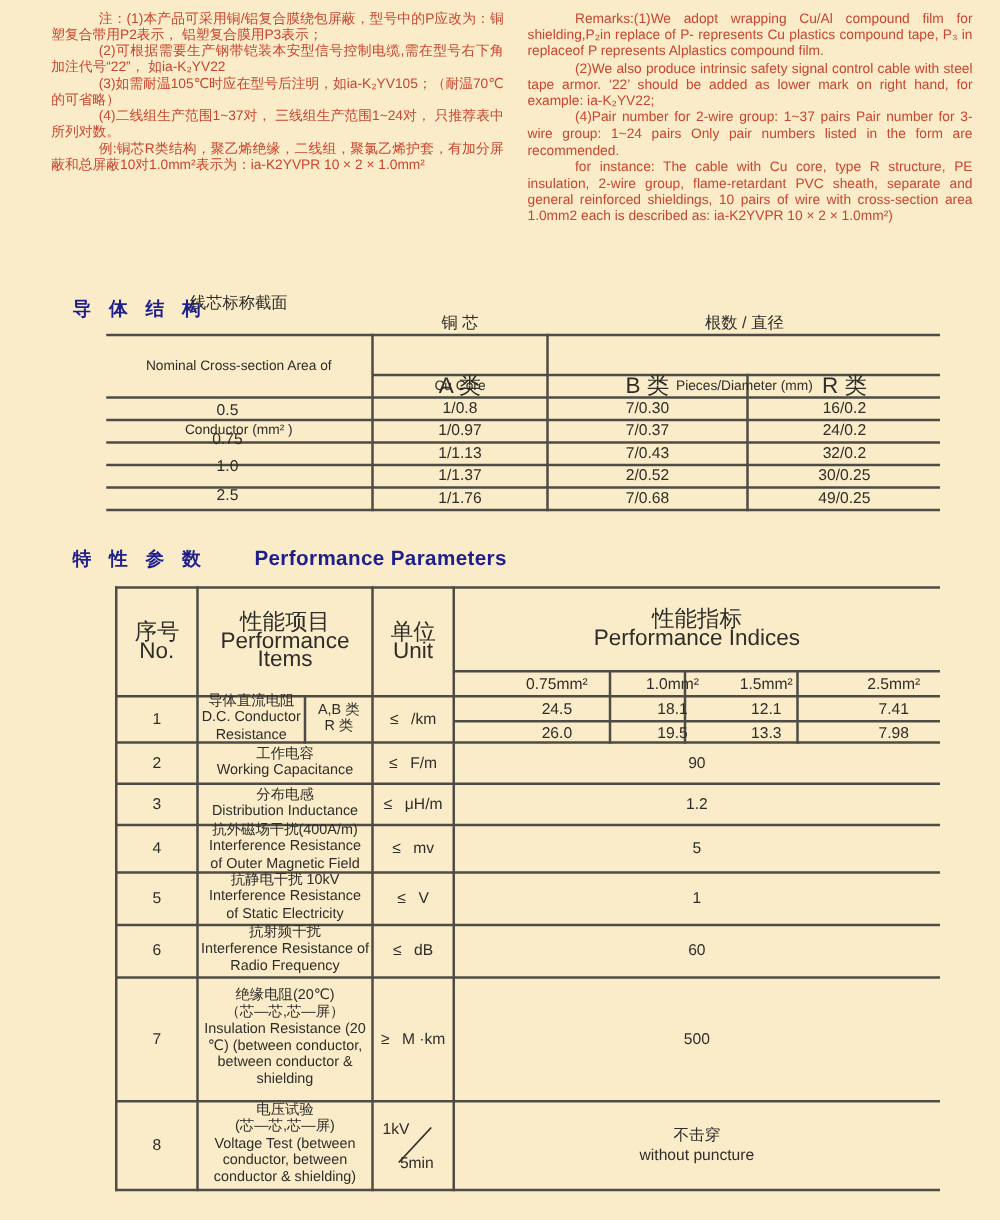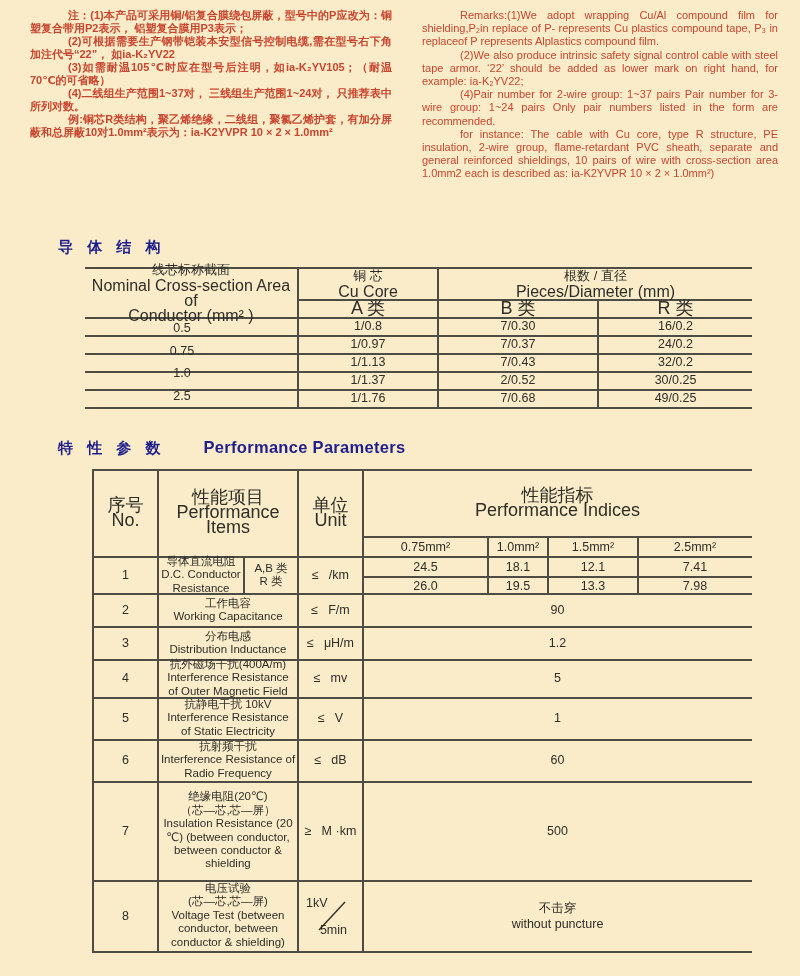--- a/index.html
+++ b/index.html
@@ -4,49 +4,49 @@
 <style>
   html,body{margin:0;padding:0;background:#e8e4da;}
   .page{
     position:relative;width:800px;height:976px;margin:0 auto;
     background:#faecc8;overflow:hidden;
     font-family:"Liberation Sans","DejaVu Sans",sans-serif;
     color:#2e2d29;
   }
   
   .notes-col{position:absolute;top:9px;color:#c8452f;}
-  .notes-zh{left:30px;width:362px;font-weight:bold;}
+  .notes-zh{left:41px;width:362px;}
   .notes-en{left:422px;width:356px;}
   .notes-col p{margin:0;font-size:11px;line-height:13.2px;text-align:justify;text-indent:38px;}
   .notes-zh p{line-height:13px;}
   .p-gap{margin-bottom:13px;}
   .p-example{margin-top:22px;}
   
   .sec-title{position:absolute;display:flex;align-items:baseline;color:#1e1e8c;font-weight:bold;}
   .sec-title .zh{font-size:15px;letter-spacing:5px;}
   .sec-title .en{font-size:16.5px;margin-left:38px;letter-spacing:.3px;}
   .t1-title{left:58px;top:238px;}
   .t2-title{left:58px;top:438px;}
   
   .hl,.vl{position:absolute;background:#4e4c45;}
   .hl{height:2px;}
   .vl{width:2px;}
   
   .cell{position:absolute;display:flex;flex-direction:column;align-items:center;justify-content:center;text-align:center;}
   .cell span{display:block;}
   .zh13{font-size:13px;line-height:16px;}
-  .en12{font-size:16px;line-height:15px;}
+  .en12{font-size:11px;line-height:15px;margin-top:36px;}
   .fs12{font-size:18px;line-height:15px;}
   .item span{font-size:11.5px;line-height:13.4px;}
   .num{font-size:12.5px;}
   
   .t1col{position:absolute;top:317px;height:90px;display:flex;flex-direction:column;}
   .t1col div{flex:1;display:flex;align-items:center;justify-content:center;font-size:12.5px;}
   
-  .valrow{position:absolute;display:flex;}
+  .valrow{position:absolute;display:flex;margin-left:20px;}
   .valrow div{display:flex;align-items:center;justify-content:center;font-size:12.5px;}
   .unitcell{position:absolute;display:flex;align-items:center;justify-content:center;gap:10px;font-size:12.5px;}
   .frac{position:absolute;font-size:12.5px;}
   .frac .ftop{position:absolute;left:7px;top:14px;}
   .frac .fbot{position:absolute;right:3px;bottom:12px;}
   .frac svg{position:absolute;left:16px;top:18px;}
 </style>
 </head>
 <body>
 

